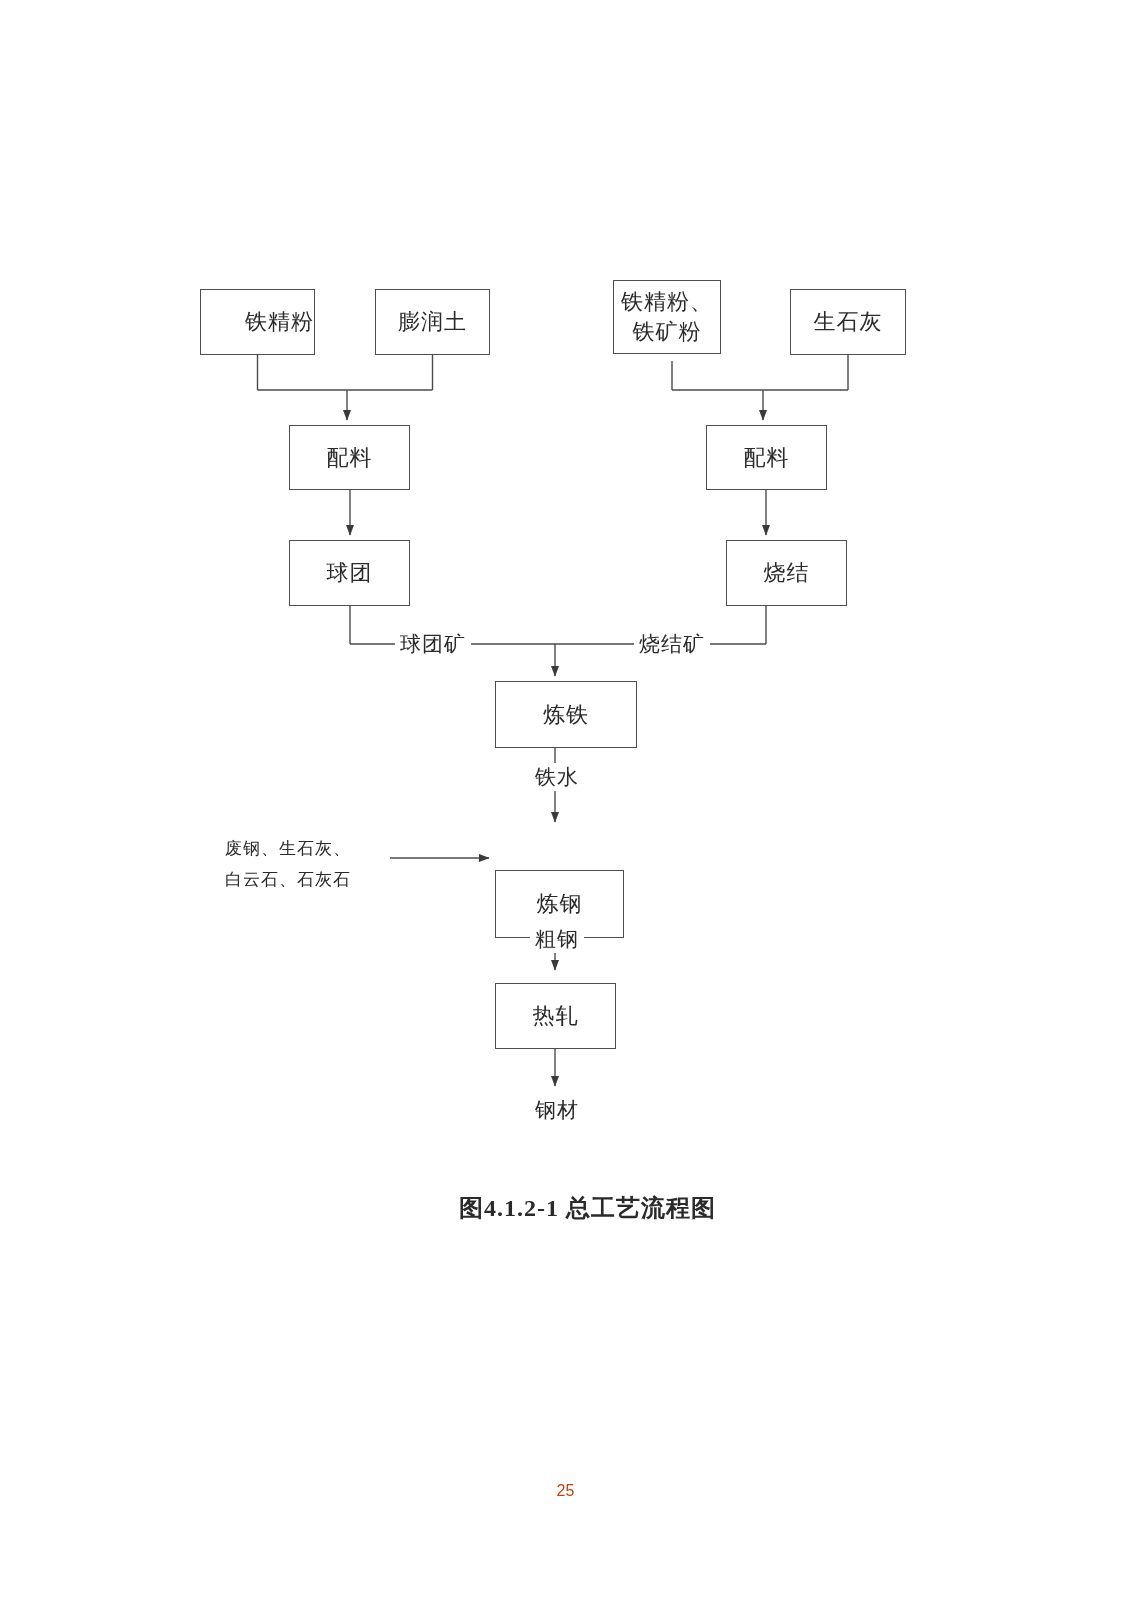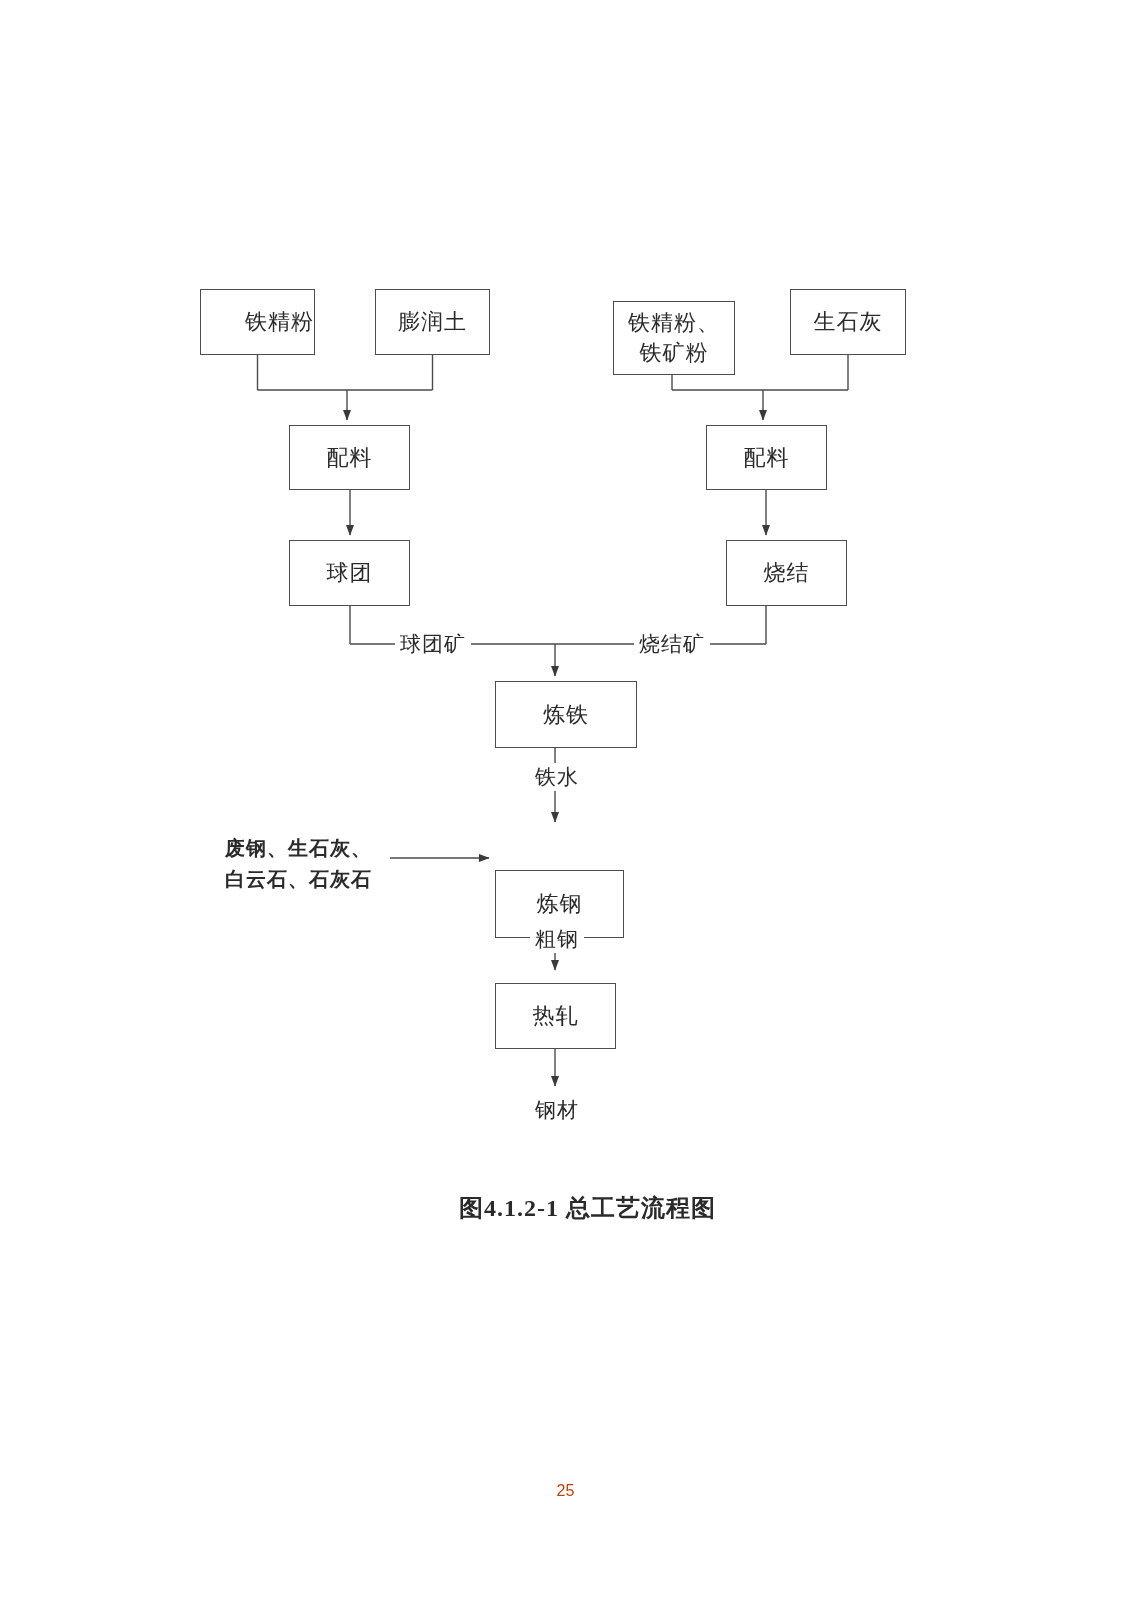--- a/index.html
+++ b/index.html
@@ -22,21 +22,21 @@
 
   .node {
     position:absolute; z-index:2;
     border:1px solid #4d4d4d; background:#ffffff;
     display:flex; align-items:center; justify-content:center;
     font-size:22px; text-align:center; line-height:1.35;
     white-space:pre-line; letter-spacing:1px;
   }
   .n-iron       { left:200px; top:289px; width:115px; height:66px;padding-left:44px; }
   .n-bent       { left:375px; top:289px; width:115px; height:66px; }
-  .n-mix        { left:613px; top:301px; width:122px; height:74px;text-align:center; }
+  .n-mix        { left:613px; top:280px; width:108px; height:74px;text-align:center; }
   .n-lime       { left:790px; top:289px; width:116px; height:66px; }
   .n-batch-l    { left:289px; top:425px; width:121px; height:65px; }
   .n-batch-r    { left:706px; top:425px; width:121px; height:65px; }
   .n-pellet     { left:289px; top:540px; width:121px; height:66px; }
   .n-sinter     { left:726px; top:540px; width:121px; height:66px; }
   .n-iron-make  { left:495px; top:681px; width:142px; height:67px; }
   .n-steel-make { left:495px; top:827px; width:129px; height:68px;margin-top:43px; }
   .n-hot-roll   { left:495px; top:975px; width:121px; height:66px;margin-top:8px; }
 
   .edge-label {
@@ -46,22 +46,22 @@
     transform:translate(-50%,-50%);
   }
   .l-pellet-ore   { left:433px; top:644px; }
   .l-sinter-ore   { left:672px; top:644px; }
   .l-molten-iron  { left:557px; top:777px; }
   .l-crude-steel  { left:557px; top:939px; }
   .l-steel-prod   { left:557px; top:1110px; }
 
   .inputs-label {
     position:absolute; left:225px; top:833px; z-index:2;
-    font-size:20px; line-height:31px; letter-spacing:1px;
-    white-space:pre-line; background:#ffffff;font-weight:bold;
+    font-size:17px; line-height:31px; letter-spacing:1px;
+    white-space:pre-line; background:#ffffff;
   }
 
   .figure-caption {
     position:absolute; left:22px; top:1192px; width:1131px;
     text-align:center; font-size:24px; font-weight:bold;
     letter-spacing:1px; z-index:3;
   }
 
   .page-number {
     position:absolute; left:0; top:1482px; width:1131px;

